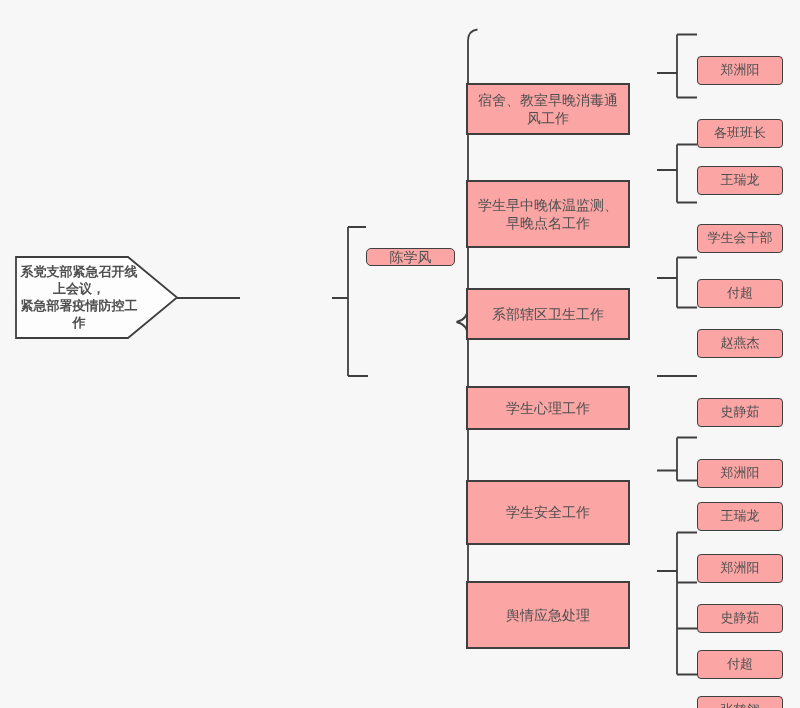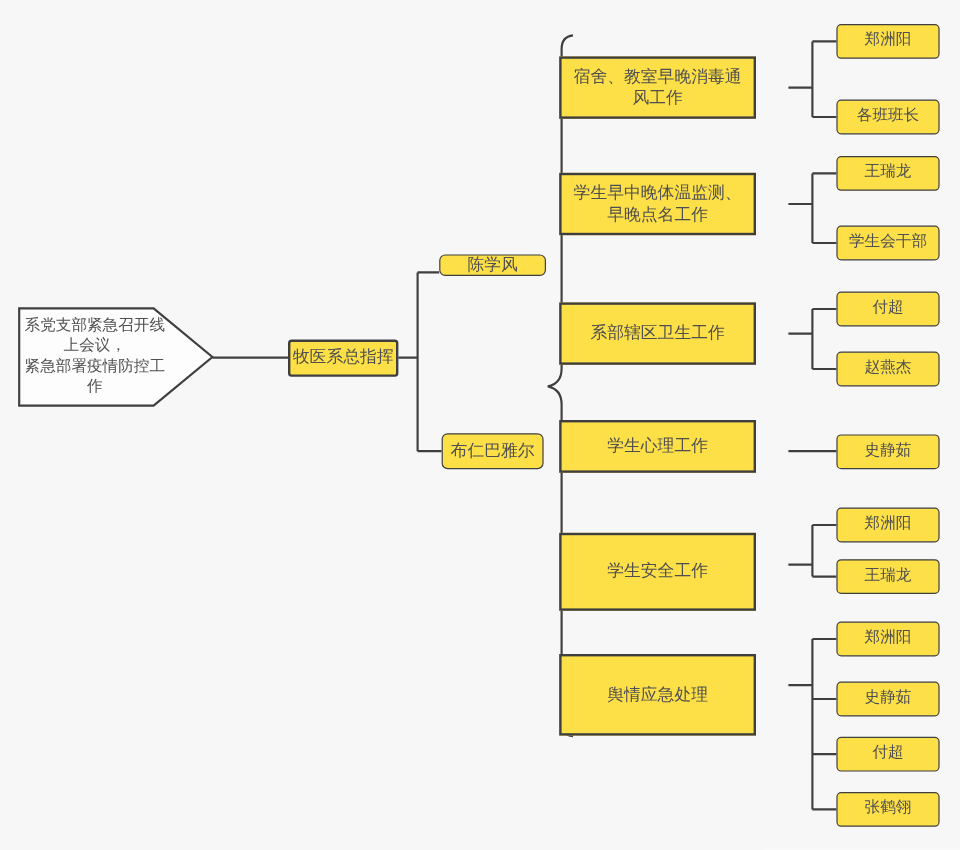--- a/index.html
+++ b/index.html
@@ -11,35 +11,36 @@
     position:relative;
     width:800px;height:708px;
     background:#f7f7f7;
     overflow:hidden;
     color:#4f4f4f;
   }
   #wires{position:absolute;left:0;top:0;width:800px;height:708px;}
   .node{
     position:absolute;
     box-sizing:border-box;
-    background:#fde047;
+    background:#fca5a5;
     border:2px solid #3f3f3f;
     display:flex;
     align-items:center;
     justify-content:center;
     text-align:center;
     white-space:pre-line;
     line-height:1.3;
+    margin-top:36px;
   }
   .root-label{
     position:absolute;
     left:14px;top:258px;width:130px;height:78px;
     display:flex;align-items:center;justify-content:center;
     text-align:center;white-space:pre-line;
-    font-size:13px;line-height:17px;
+    font-size:13px;line-height:17px;font-weight:bold;
   }
   .commander{
     left:240px;top:283px;width:92px;height:31px;
     border-radius:3px;font-size:14px;
   }
   .deputy{
     border-width:1.5px;border-radius:5px;font-size:14px;
   }
   .task{
     left:466px;width:164px;
@@ -77,28 +78,26 @@
     <path d="M657 470.5 H677 M677 437.5 V480.5 M677 437.5 H697 M677 480.5 H697"></path>
 
     <path d="M657 571 H677 M677 532.5 V674.5 M677 532.5 H697 M677 582.5 H697 M677 628.5 H697 M677 674.5 H697"></path>
   </svg>
 
   <div class="root-label">系党支部紧急召开线
 上会议，
 紧急部署疫情防控工
 作</div>
 
-  <div class="node commander">牧医系总指挥</div>
 
   <div class="node deputy" style="left:366px;top:212px;width:89px;height:18px;">陈学风</div>
-  <div class="node deputy" style="left:368px;top:361px;width:85px;height:30px;">布仁巴雅尔</div>
 
   <div class="node task" style="top:47px;height:52px;">宿舍、教室早晚消毒通
 风工作</div>
-  <div class="node task" style="top:144px;height:52px;">学生早中晚体温监测、
+  <div class="node task" style="top:144px;height:68px;">学生早中晚体温监测、
 早晚点名工作</div>
   <div class="node task" style="top:252px;height:52px;">系部辖区卫生工作</div>
   <div class="node task" style="top:350px;height:39px;text-align:right;">学生心理工作</div>
   <div class="node task" style="top:444px;height:65px;">学生安全工作</div>
   <div class="node task" style="top:545px;height:68px;">舆情应急处理</div>
 
   <div class="node name-box" style="top:20px;">郑洲阳</div>
   <div class="node name-box" style="top:83px;">各班班长</div>
   <div class="node name-box" style="top:130px;">王瑞龙</div>
   <div class="node name-box" style="top:188px;">学生会干部</div>

